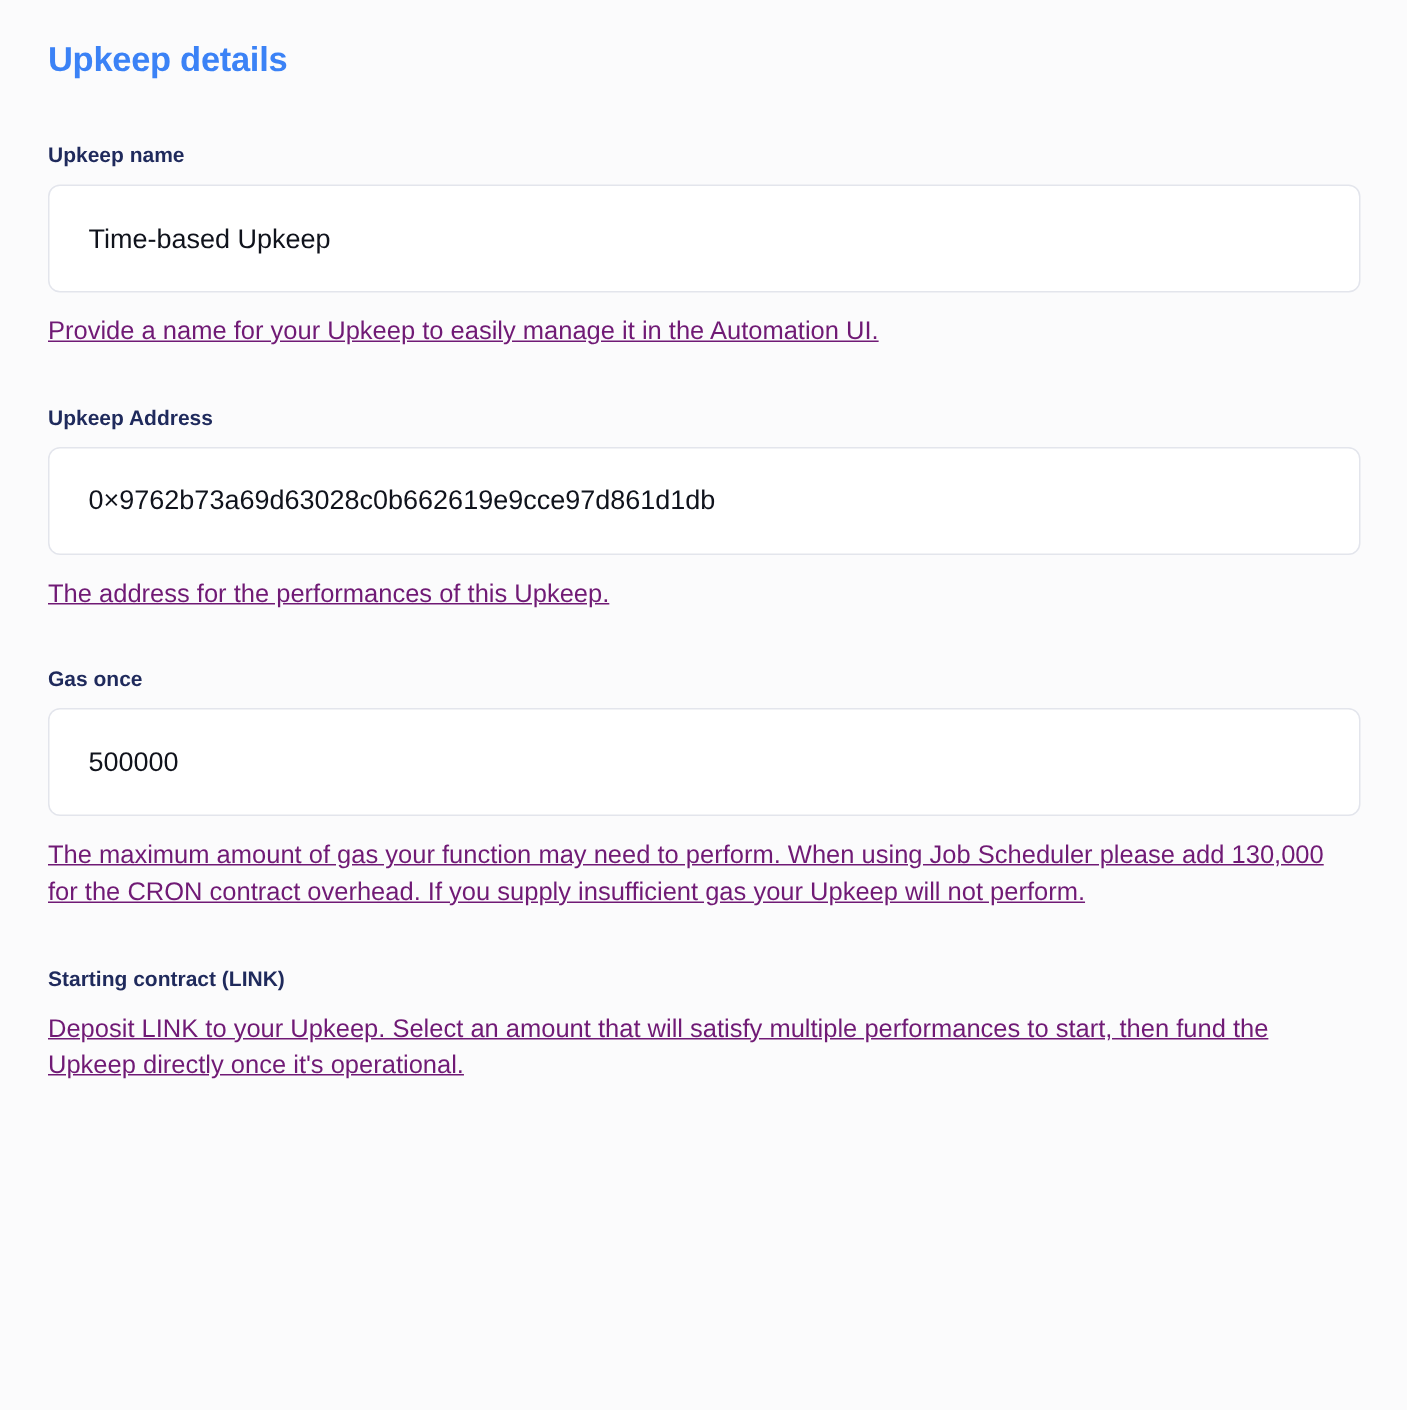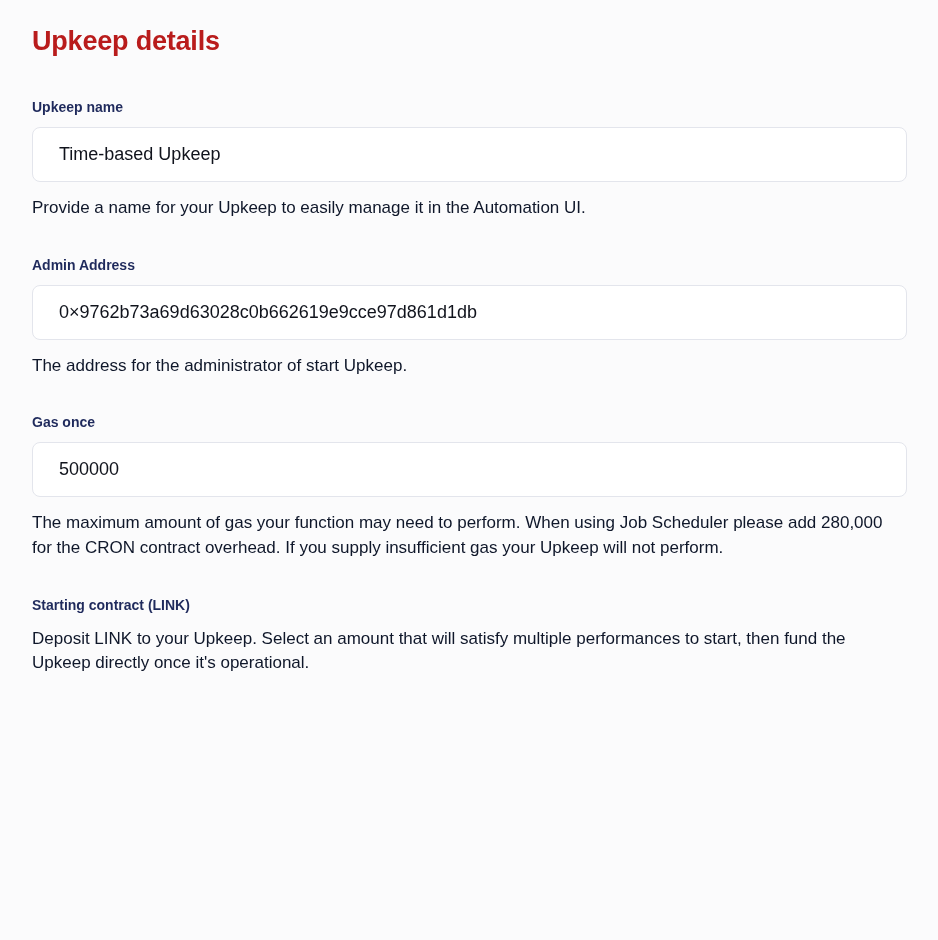--- a/index.html
+++ b/index.html
@@ -15,85 +15,86 @@
     overflow: hidden;
   }
   .page {
     box-sizing: border-box;
     width: 938px;
     height: 940px;
     padding: 20px 32px 0 32px;
     background: #fbfbfc;
   }
   .page-title {
-    font-size: 27px;
+    font-size: 23px;
     font-weight: bold;
-    color: #b91c1c;
+    color: #3b82f6;
     letter-spacing: -0.2px;
     margin: 0 0 0 0;
     padding-top: 6px;
   }
   .field-group {
     margin-top: 36px;
   }
   .field-label {
     font-size: 14px;
     font-weight: bold;
     color: #1f2a5c;
     margin-bottom: 12px;
   }
   .field-input {
     box-sizing: border-box;
     display: block;
     width: 875px;
-    height: 55px;
+    height: 72px;
     background: #ffffff;
     border: 1px solid #e3e5ec;
     border-radius: 8px;
     font-family: "Liberation Sans", sans-serif;
     font-size: 18px;
     color: #10131c;
     padding: 0 0 0 26px;
     outline: none;
   }
   .field-input::placeholder {
     color: #9aa0b0;
   }
   .field-help {
     font-size: 17px;
     line-height: 1.45;
-    color: #0f172a;
+    color: #701a75;
     margin-top: 14px;
     max-width: 880px;
+    text-decoration: underline;
   }
   .group-1 { margin-top: 42px; }
 </style>
 </head>
 <body>
 
 <div class="page">
 
   <h1 class="page-title">Upkeep details</h1>
 
   <div class="field-group group-1">
     <div class="field-label">Upkeep name</div>
     <input class="field-input" type="text" value="Time-based Upkeep" style="">
     <div class="field-help">Provide a name for your Upkeep to easily manage it in the Automation UI.</div>
   </div>
 
   <div class="field-group">
-    <div class="field-label">Admin Address</div>
+    <div class="field-label">Upkeep Address</div>
     <input class="field-input" type="text" value="0×9762b73a69d63028c0b662619e9cce97d861d1db" style="">
-    <div class="field-help">The address for the administrator of start Upkeep.</div>
+    <div class="field-help">The address for the performances of this Upkeep.</div>
   </div>
 
   <div class="field-group">
     <div class="field-label">Gas once</div>
     <input class="field-input" type="text" value="500000" style="">
-    <div class="field-help">The maximum amount of gas your function may need to perform. When using Job Scheduler please add 280,000 for the CRON contract overhead. If you supply insufficient gas your Upkeep will not perform.</div>
+    <div class="field-help">The maximum amount of gas your function may need to perform. When using Job Scheduler please add 130,000 for the CRON contract overhead. If you supply insufficient gas your Upkeep will not perform.</div>
   </div>
 
   <div class="field-group">
     <div class="field-label">Starting contract (LINK)</div>
     <div class="field-help">Deposit LINK to your Upkeep. Select an amount that will satisfy multiple performances to start, then fund the Upkeep directly once it's operational.</div>
   </div>
 
 </div>
 
 </body></html>

